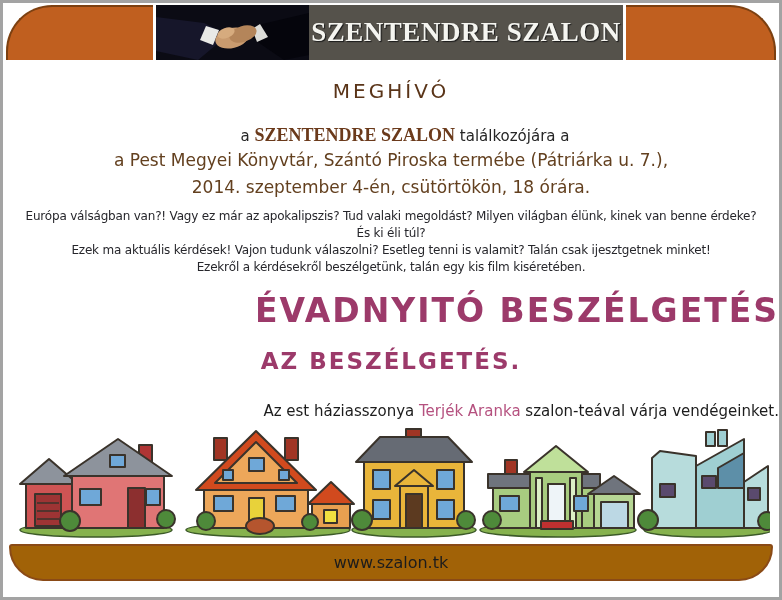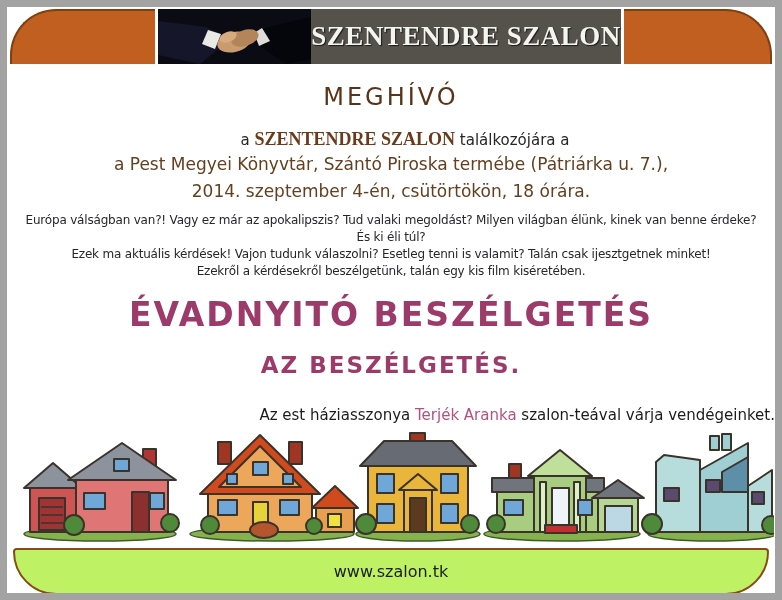--- a/index.html
+++ b/index.html
@@ -1,45 +1,45 @@
 <!DOCTYPE html>
 <html><head>
 <meta charset="utf-8">
 <style>
   html,body{margin:0;padding:0;background:#fff;}
   .page{width:782px;height:600px;position:relative;background:#ffffff;
-        border:7px solid #a3a3a3;box-sizing:border-box;overflow:hidden;
+        border:3px solid #a3a3a3;box-sizing:border-box;overflow:hidden;
         font-family:"DejaVu Sans",sans-serif;}
   
   .header{position:absolute;top:2px;left:3px;right:3px;height:55px;display:flex;}
   .hdr-orange{background:#c05f1f;}
   .hdr-orange.left{width:147px;border-radius:46px 0 0 0;border-top:2px solid #7c4011;border-left:2px solid #7c4011;box-sizing:border-box;margin-right:3px;}
   .hdr-orange.right{width:150px;border-radius:0 46px 0 0;border-top:2px solid #7c4011;border-right:2px solid #7c4011;box-sizing:border-box;margin-left:3px;}
   .hdr-photo{width:153px;background:#0b0b14;position:relative;overflow:hidden;flex:none;}
   .hdr-gray{flex:1;background:#55524b;display:flex;align-items:center;justify-content:center;}
   .brand{font-family:"Liberation Serif",serif;font-weight:bold;color:#f5f5f0;
          font-size:27px;letter-spacing:.5px;text-shadow:1px 1px 1px #1a1a1a;white-space:nowrap;}
   
   .cline{position:absolute;left:0;right:0;text-align:center;}
-  .title{top:76px;font-size:24px;letter-spacing:3px;color:#5a3418;font-weight:400;}
+  .title{top:76px;font-size:20px;letter-spacing:3px;color:#5a3418;font-weight:400;}
   .intro{top:122px;font-size:15px;color:#262626;padding-left:28px;}
   .intro .serif{font-family:"Liberation Serif",serif;font-weight:bold;font-size:18px;color:#6b3a1b;}
   .venue{top:147px;font-size:17px;color:#63401f;}
   .date{top:174px;font-size:17px;color:#63401f;}
   .questions{top:204px;color:#26262b;font-size:12.5px;line-height:17px;
              transform:scaleX(.96);transform-origin:center;letter-spacing:-.2px;}
-  .heading-main{top:288px;font-size:33px;font-weight:700;letter-spacing:2px;color:#9c3a6a;}
+  .heading-main{top:288px;font-size:33px;font-weight:700;letter-spacing:2px;color:#9c3a6a;text-align:right;}
   .heading-sub{top:345px;font-size:23px;font-weight:700;letter-spacing:2px;color:#9c3a6a;}
   .host{top:399px;font-size:15px;color:#1c1c1c;text-align:right;}
   .host .name{color:#b5517f;}
   
   .houses{position:absolute;top:423px;left:15px;width:752px;height:114px;}
   
-  .footer{position:absolute;top:541px;left:6px;right:6px;height:47px;
-          background:#bef264;border:2px solid #8a4a16;box-sizing:border-box;
+  .footer{position:absolute;top:541px;left:6px;right:6px;height:37px;
+          background:#a16207;border:2px solid #8a4a16;box-sizing:border-box;
           border-radius:4px 4px 46px 46px;}
   .website{position:absolute;left:0;right:0;top:0;bottom:0;display:flex;align-items:center;justify-content:center;
            font-size:16px;color:#1c1c1c;}
   .contact{position:absolute;right:28px;top:5px;text-align:right;font-style:italic;
            font-family:"DejaVu Serif",serif;font-size:11px;line-height:16px;color:#141414;}
 </style>
 </head>
 <body>
 
 <div class="page">

